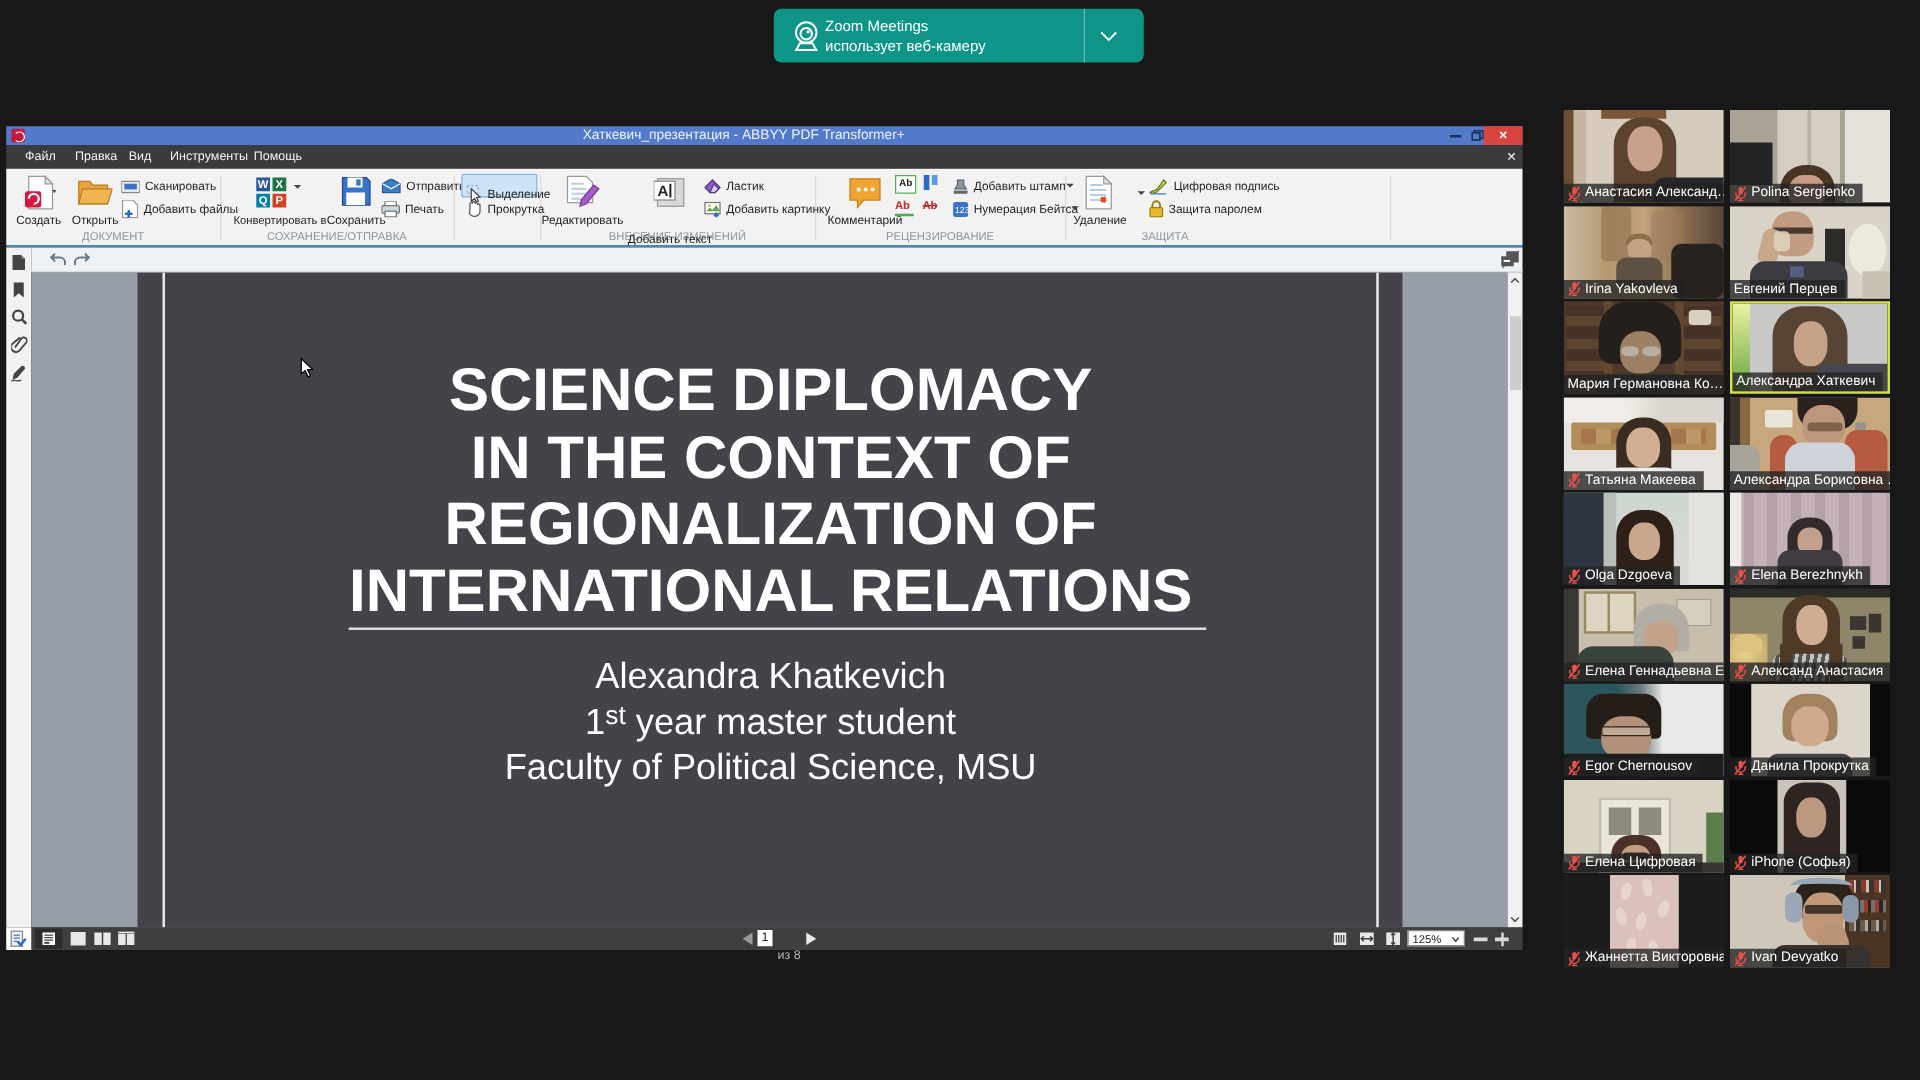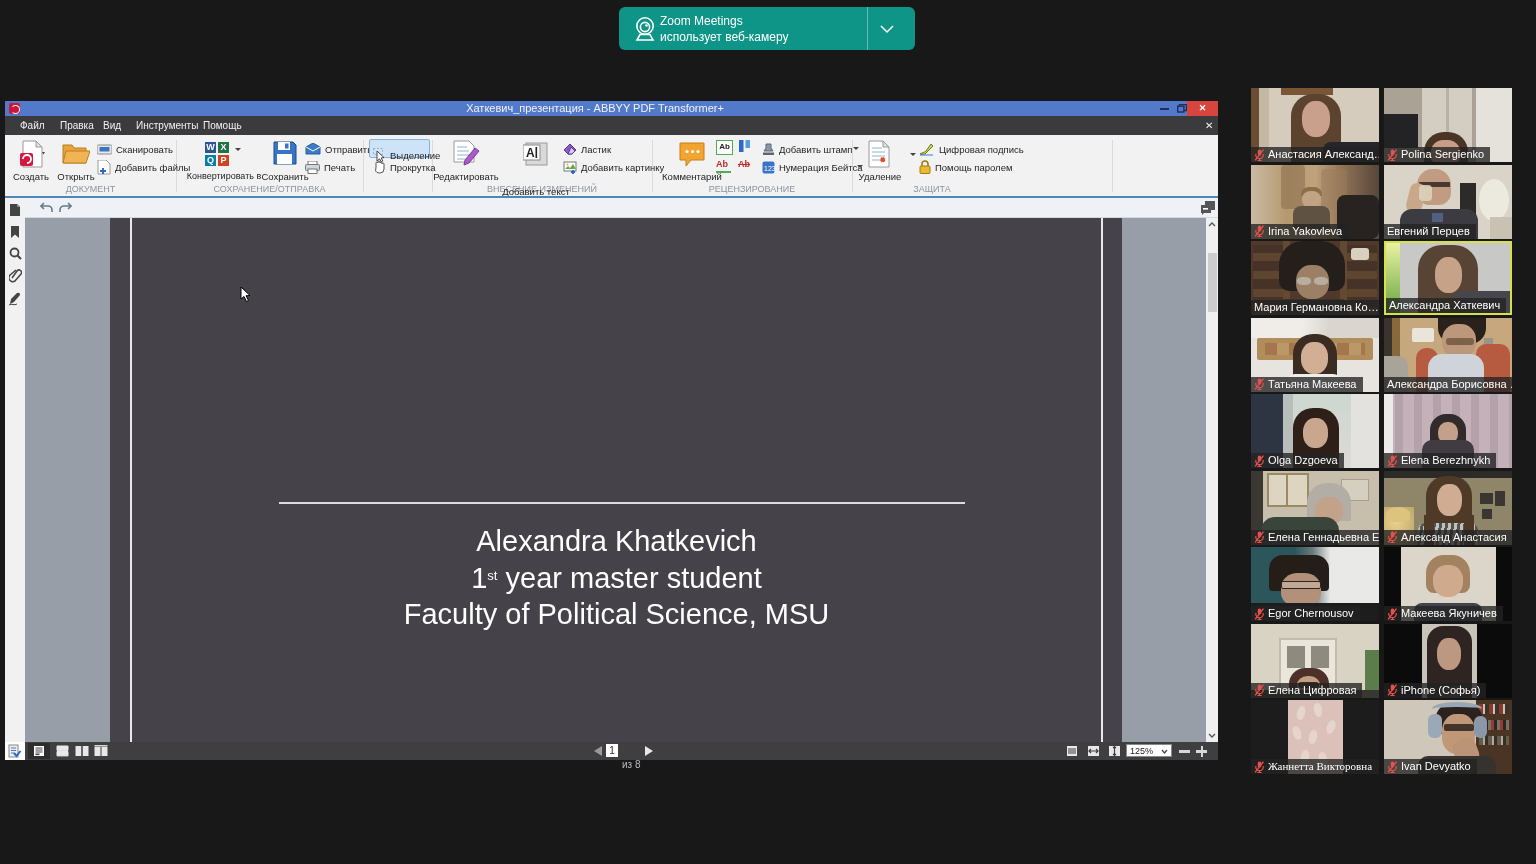--- a/index.html
+++ b/index.html
@@ -230,21 +230,21 @@
           <path d="M1 11 C4 9 5 10 7 8 L12 1 L14 3 L8 9 C7 11 4 12 1 11 Z" fill="#c8d84a" stroke="#6a7a20"></path>
           <path d="M1 12 h13" stroke="#3a7cc8"></path>
         </svg>
         <span>Цифровая подпись</span>
       </div>
       <div class="abs" style="left:914px;top:24px;height:16px;display:flex;align-items:center;gap:4px">
         <svg width="12" height="14" viewBox="0 0 12 14">
           <rect x="1" y="6" width="10" height="7.5" rx="1" fill="#e8b931" stroke="#a07c10"></rect>
           <path d="M3 6 V4 a3 3 0 0 1 6 0 V6" fill="none" stroke="#a07c10" stroke-width="1.6"></path>
         </svg>
-        <span>Помощь паролем</span>
+        <span>Защита паролем</span>
       </div>
     </div>
     <div class="abs" style="left:0;top:95px;width:1213px;height:2px;background:#4d86b8"></div>
     <div class="abs" style="left:0;top:97px;width:20px;height:545px;background:#f1f1f1">
 <svg class="abs" style="left:4px;top:5px" width="12" height="14" viewBox="0 0 12 14">
         <path d="M1 1 h7 l3 3 v9 h-10z" fill="#444"></path>
         <path d="M8 1 l3 3 h-3z" fill="#888"></path>
       </svg>
 <svg class="abs" style="left:4px;top:27px" width="12" height="14" viewBox="0 0 12 14">
         <path d="M2 1 h8 v12 l-4-3.5 -4 3.5 z" fill="#444"></path>
@@ -273,23 +273,24 @@
         <path d="M15 1 l-4 4" stroke="#555"></path>
         <rect x="1" y="5" width="10" height="8" fill="#555"></rect>
         <rect x="3" y="8" width="5" height="1.6" fill="#fff"></rect>
         <path d="M4 13 l-2 2 v-2z" fill="#555"></path>
       </svg>
 </div>
     <div class="abs" style="left:20px;top:117px;width:1181px;height:524px;background:#989ea7;overflow:hidden">
       <div class="abs" style="left:85px;top:0;width:1012px;height:524px;background:#454349"></div>
       <div class="abs" style="left:105px;top:0;width:2px;height:524px;background:#e9e9e9"></div>
       <div class="abs" style="left:1076px;top:0;width:2px;height:524px;background:#e9e9e9"></div>
+      <div class="abs" style="left:107px;top:68px;width:969px;text-align:center;color:#fff;font-size:48px;font-weight:bold;line-height:53.5px;letter-spacing:0px">SCIENCE DIPLOMACY<br>IN THE CONTEXT OF<br>REGIONALIZATION OF<br>INTERNATIONAL RELATIONS</div>
 <div class="abs" style="left:254px;top:284px;width:686px;height:2px;background:#dcdcdc"></div>
 <div class="abs" style="left:107px;top:309px;width:969px;text-align:center;color:#fff;font-size:29px;line-height:29px">Alexandra Khatkevich</div>
-<div class="abs" style="left:107px;top:346px;width:969px;text-align:center;color:#fff;font-size:29px;line-height:29px">1<span style="font-size:13px;position:relative;top:-8px">st</span> year master student</div>
+<div class="abs" style="left:107px;top:346px;width:969px;text-align:center;color:#fff;font-size:29px;line-height:29px">1<span style="font-size:21px;position:relative;top:-8px">st</span> year master student</div>
 <div class="abs" style="left:107px;top:382px;width:969px;text-align:center;color:#fff;font-size:29px;line-height:29px">Faculty of Political Science, MSU</div>
       <svg class="abs" style="left:215px;top:68px" width="12" height="17" viewBox="0 0 12 17">
 <path d="M1 1 L1 13 L4 10.5 L6.5 15.5 L8.5 14.5 L6 9.8 L10 9.5 Z" fill="#fff" stroke="#000" stroke-width="1"></path>
       </svg>
     </div>
     <div class="abs" style="left:1201px;top:117px;width:12px;height:524px;background:#f0f0f0">
 <svg class="abs" style="left:2px;top:4px" width="8" height="5" viewBox="0 0 8 5">
         <path d="M1 4 L4 1 L7 4" fill="none" stroke="#555" stroke-width="1.4"></path>
       </svg>
 <div class="abs" style="left:1.5px;top:35px;width:9px;height:59px;background:#cdcdcd"></div>
@@ -578,21 +579,21 @@
     <div class="abs" style="left:42px;top:8px;width:44px;height:38px;background:#a2825f;border-radius:18px 18px 8px 8px"></div>
     <div class="abs" style="left:49px;top:18px;width:30px;height:32px;background:#d0aa8c;border-radius:45%"></div>
     <div class="abs" style="left:30px;top:56px;width:68px;height:18px;background:#40444a;border-radius:8px 8px 0 0"></div>
     <div class="lbl" style="">
       <svg class="mic" width="11" height="12" viewBox="0 0 10 11">
 <rect x="3.4" y="0.5" width="3.2" height="5.5" rx="1.6" fill="#e8504a"></rect>
 <path d="M1.6 4.5 v1 a3.4 3.4 0 0 0 6.8 0 v-1" fill="none" stroke="#e8504a" stroke-width="1.1"></path>
 <path d="M5 9 v1.6 M3 10.6 h4" stroke="#e8504a" stroke-width="1.1"></path>
 <path d="M8.6 0.6 L1 10.4" stroke="#e8504a" stroke-width="1.3"></path>
       </svg>
-      <span>Макеева Якуничев</span>
+      <span>Данила Прокрутка</span>
     </div>
   </div>
 <div class="tile" style="left:1251px;top:623.5px;">
     <div class="abs" style="left:0;top:0;width:128px;height:74px;background:#d9d3c3"></div>
     <div class="abs" style="left:28px;top:14px;width:58px;height:60px;background:#eae6db;border:2px solid #c2bcae;box-sizing:border-box"></div>
     <div class="abs" style="left:36px;top:22px;width:18px;height:22px;background:#8f8a7e"></div>
     <div class="abs" style="left:60px;top:22px;width:18px;height:22px;background:#8f8a7e"></div>
     <div class="abs" style="left:114px;top:26px;width:14px;height:48px;background:#5c7c4c"></div>
     <div class="abs" style="left:38px;top:44px;width:40px;height:30px;background:#4e302a;border-radius:16px 16px 0 0"></div>
     <div class="abs" style="left:46px;top:52px;width:23px;height:20px;background:#c49e84;border-radius:45%"></div>
@@ -617,21 +618,21 @@
     <div class="lbl" style="">
       <svg class="mic" width="11" height="12" viewBox="0 0 10 11">
 <rect x="3.4" y="0.5" width="3.2" height="5.5" rx="1.6" fill="#e8504a"></rect>
 <path d="M1.6 4.5 v1 a3.4 3.4 0 0 0 6.8 0 v-1" fill="none" stroke="#e8504a" stroke-width="1.1"></path>
 <path d="M5 9 v1.6 M3 10.6 h4" stroke="#e8504a" stroke-width="1.1"></path>
 <path d="M8.6 0.6 L1 10.4" stroke="#e8504a" stroke-width="1.3"></path>
       </svg>
       <span>iPhone (Софья)</span>
     </div>
   </div>
-<div class="tile" style="left:1251px;top:700px;font-family:Liberation Serif, serif;">
+<div class="tile" style="left:1251px;top:700px;">
     <div class="abs" style="left:0;top:0;width:128px;height:74px;background:#1d1c1c"></div>
     <div class="abs" style="left:37px;top:0;width:55px;height:74px;background:#dcc0ba"></div>
     <div class="abs" style="left:46px;top:6px;width:8px;height:14px;background:#e8dad2;opacity:.8;border-radius:45%;transform:rotate(15deg)"></div>
     <div class="abs" style="left:63px;top:3px;width:8px;height:14px;background:#e8dad2;opacity:.8;border-radius:45%;transform:rotate(-10deg)"></div>
     <div class="abs" style="left:42px;top:26px;width:8px;height:14px;background:#e8dad2;opacity:.8;border-radius:45%;transform:rotate(-18deg)"></div>
     <div class="abs" style="left:58px;top:30px;width:8px;height:14px;background:#e8dad2;opacity:.8;border-radius:45%;transform:rotate(12deg)"></div>
     <div class="abs" style="left:50px;top:50px;width:8px;height:14px;background:#e8dad2;opacity:.8;border-radius:45%;transform:rotate(8deg)"></div>
     <div class="abs" style="left:68px;top:52px;width:8px;height:14px;background:#e8dad2;opacity:.8;border-radius:45%;transform:rotate(-14deg)"></div>
     <div class="abs" style="left:76px;top:20px;width:8px;height:14px;background:#e8dad2;opacity:.8;border-radius:45%;transform:rotate(20deg)"></div>
     <div class="lbl" style="width:128px;box-sizing:border-box;">

